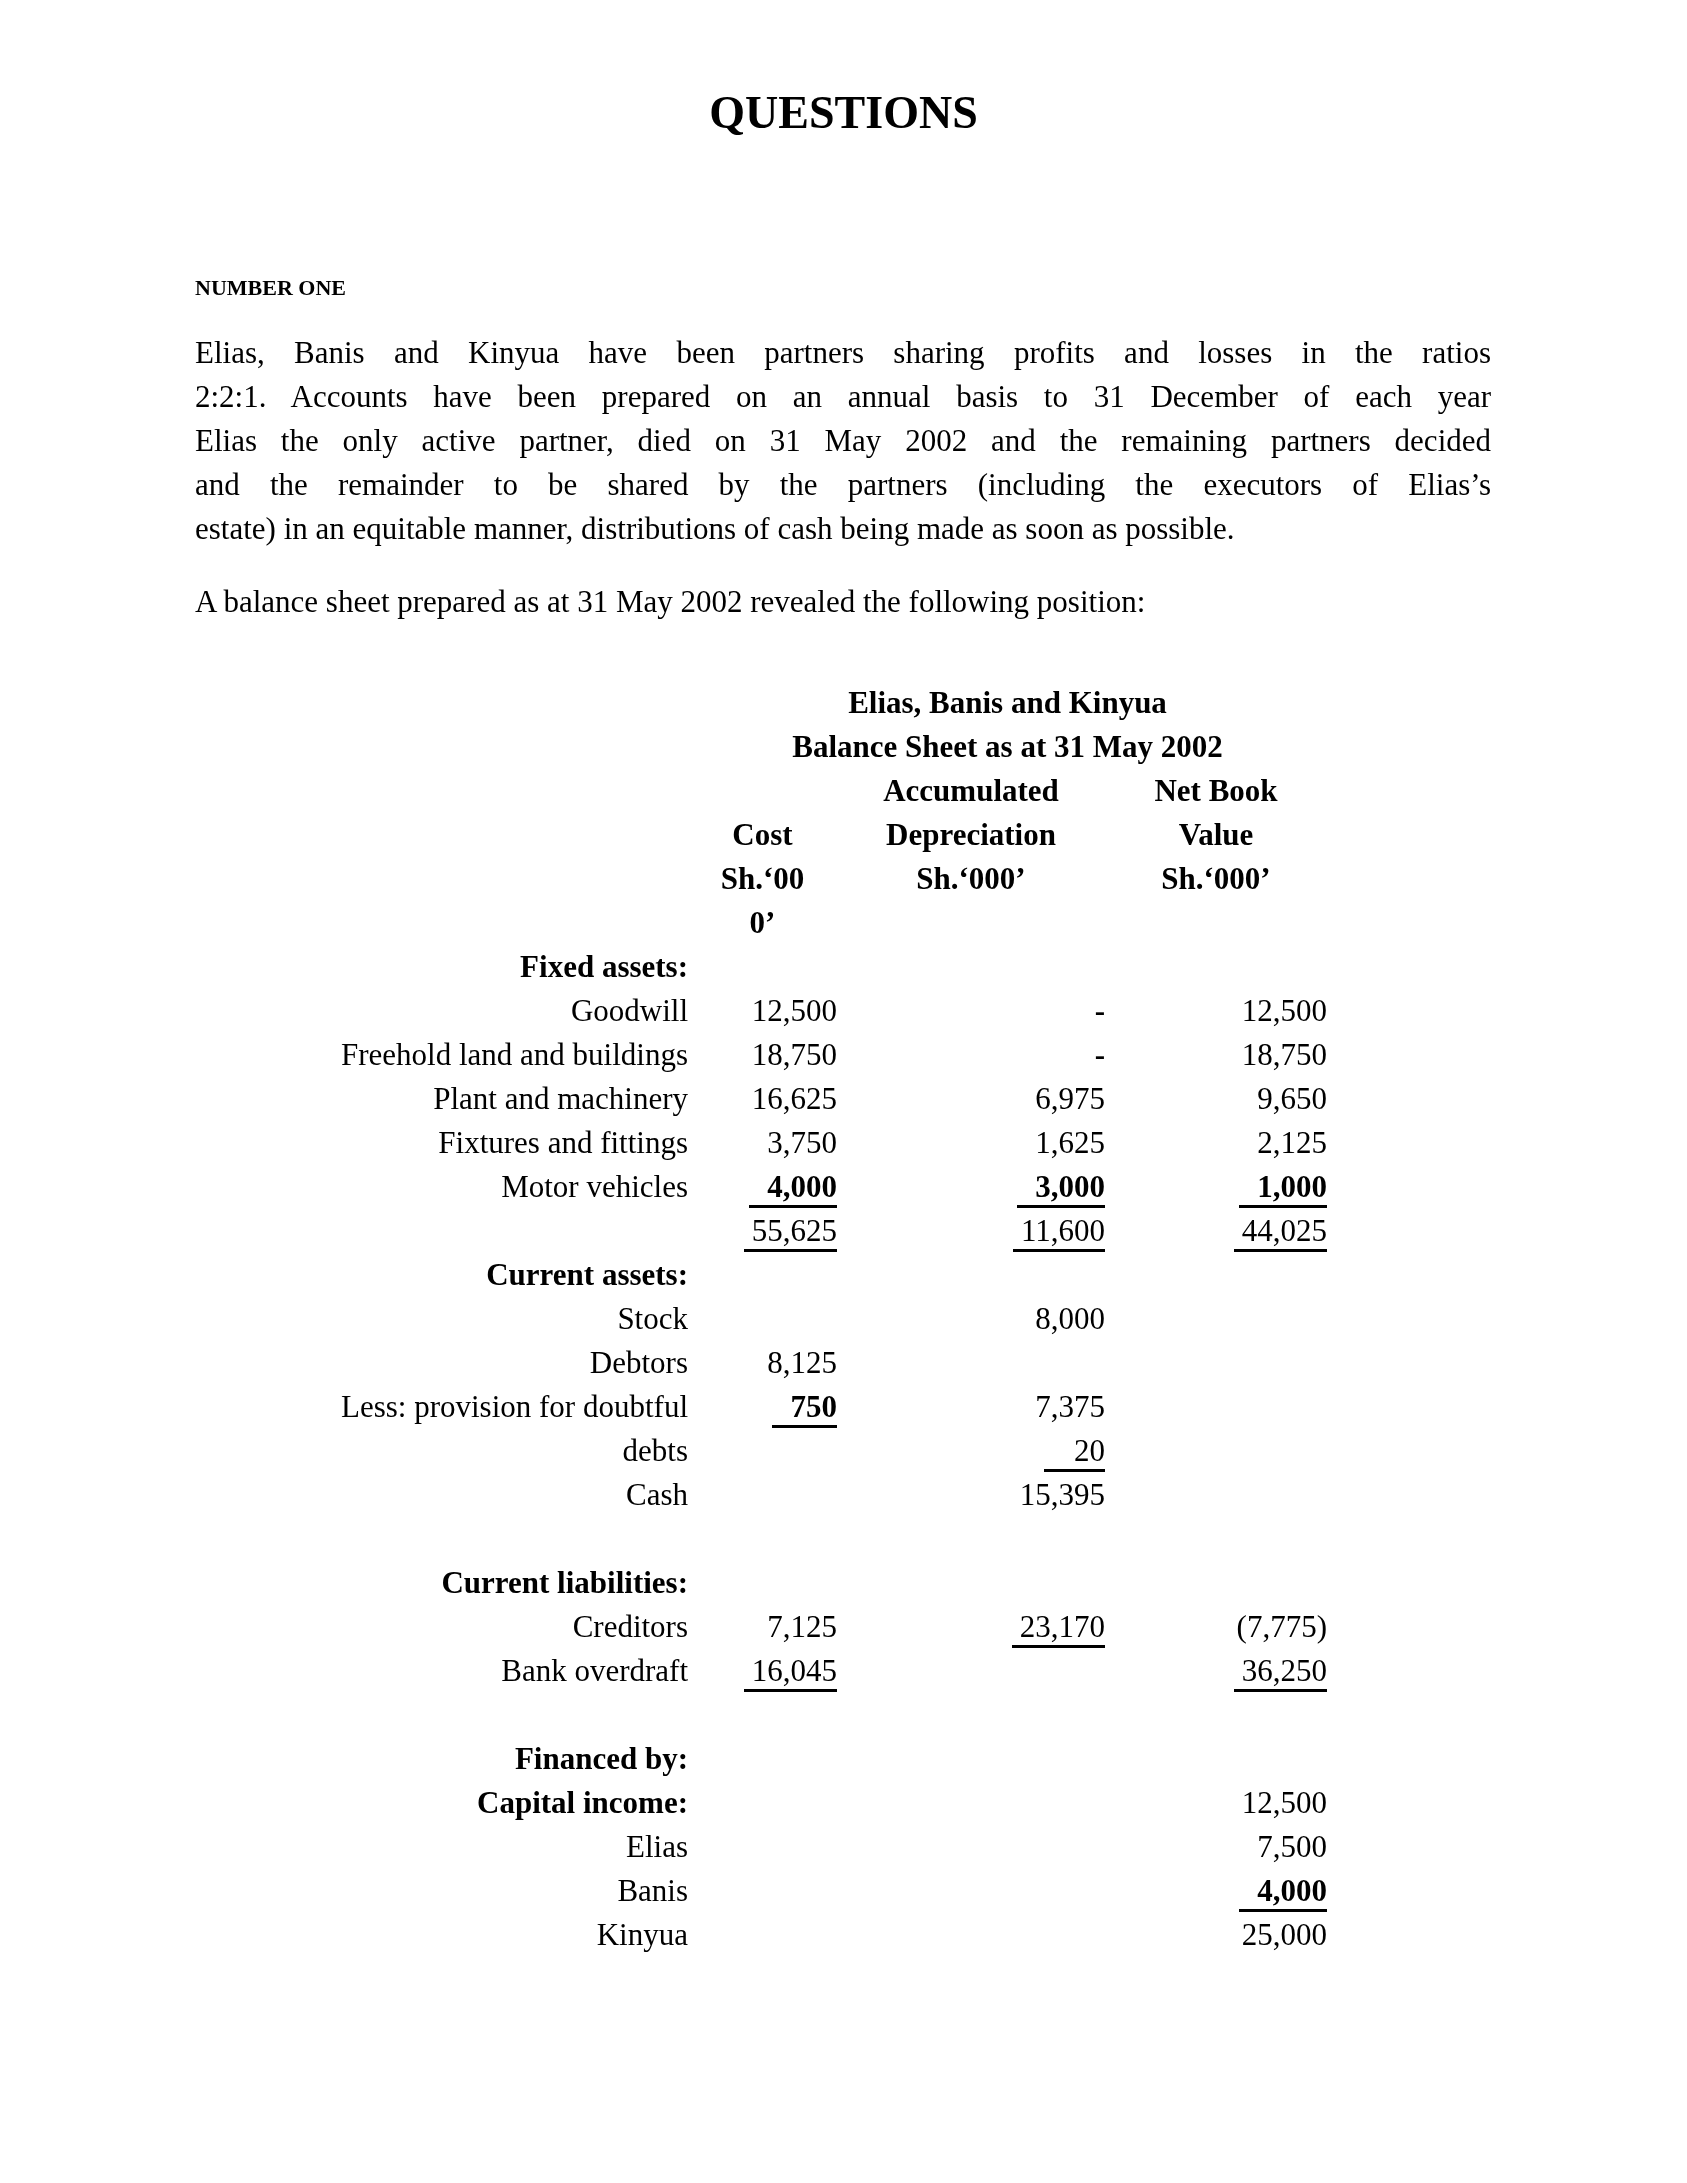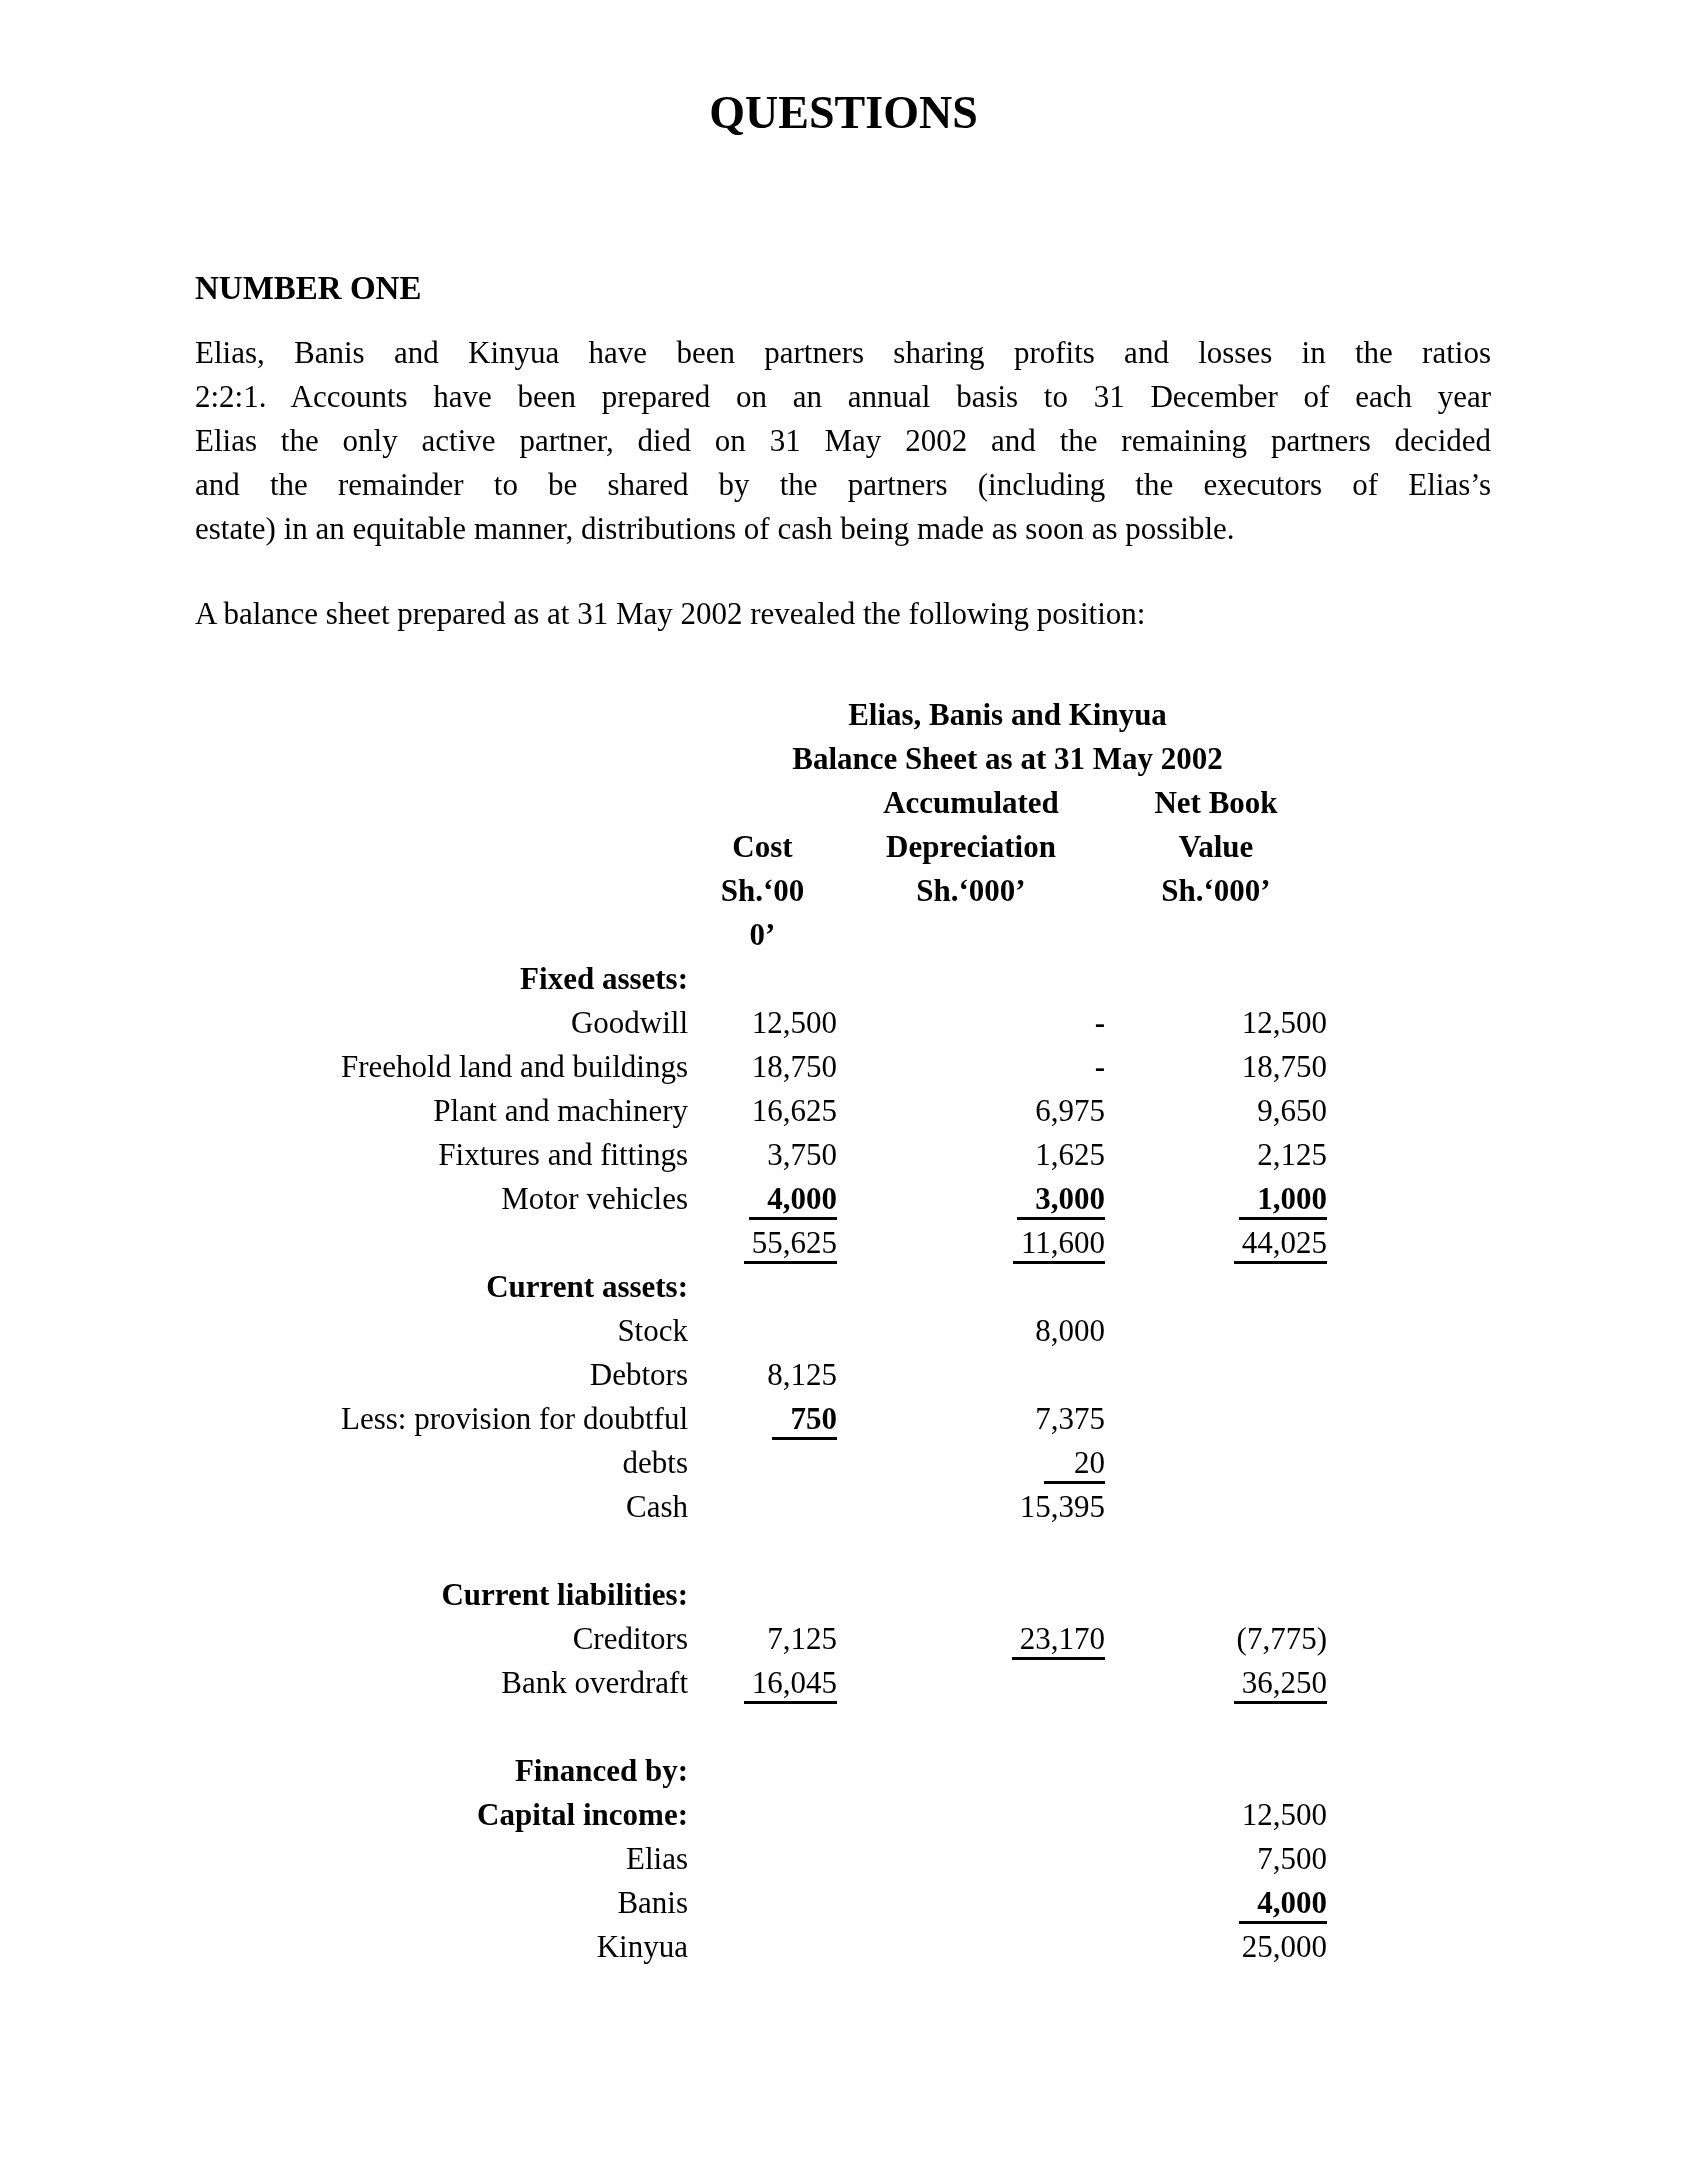--- a/index.html
+++ b/index.html
@@ -15,27 +15,27 @@
   .doc-title {
     padding-top:86px;
     text-align:center;
     font-weight:bold;
     font-size:46px;
     line-height:54px;
   }
   .num-one {
     margin:126px 196px 0 195px;
     font-weight:bold;
-    font-size:33px;
+    font-size:22px;
     line-height:44px;
   }
   .para { margin:21px 196px 0 195px; line-height:44px; }
   .jl { text-align:justify; text-align-last:justify; height:44px; overflow:hidden; }
   .jl-last { text-align:left; text-align-last:left; }
-  .p2 { margin-top:41px; }
+  .p2 { margin-top:29px; }
   .sheet {
     margin:57px 0 0 195px;
     width:1131px;
     display:grid;
     grid-template-columns:493px 149px 268px 222px;
     line-height:44px;
   }
   .cell { height:44px; }
   .hd { font-weight:bold; text-align:center; }
   .num { text-align:right; }

